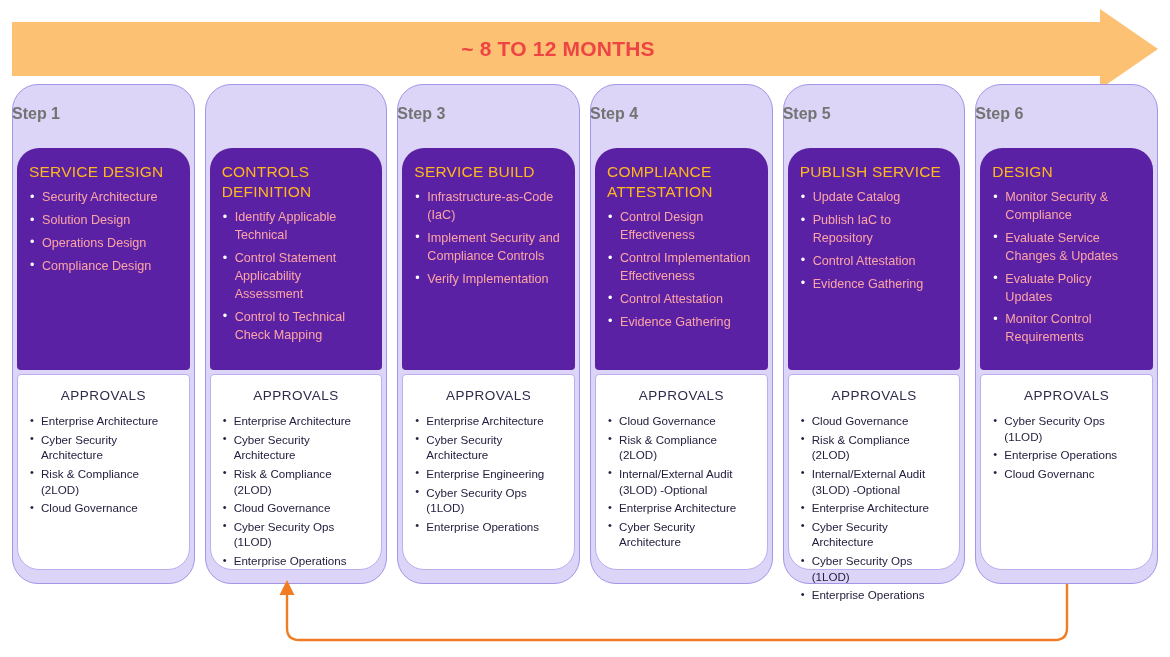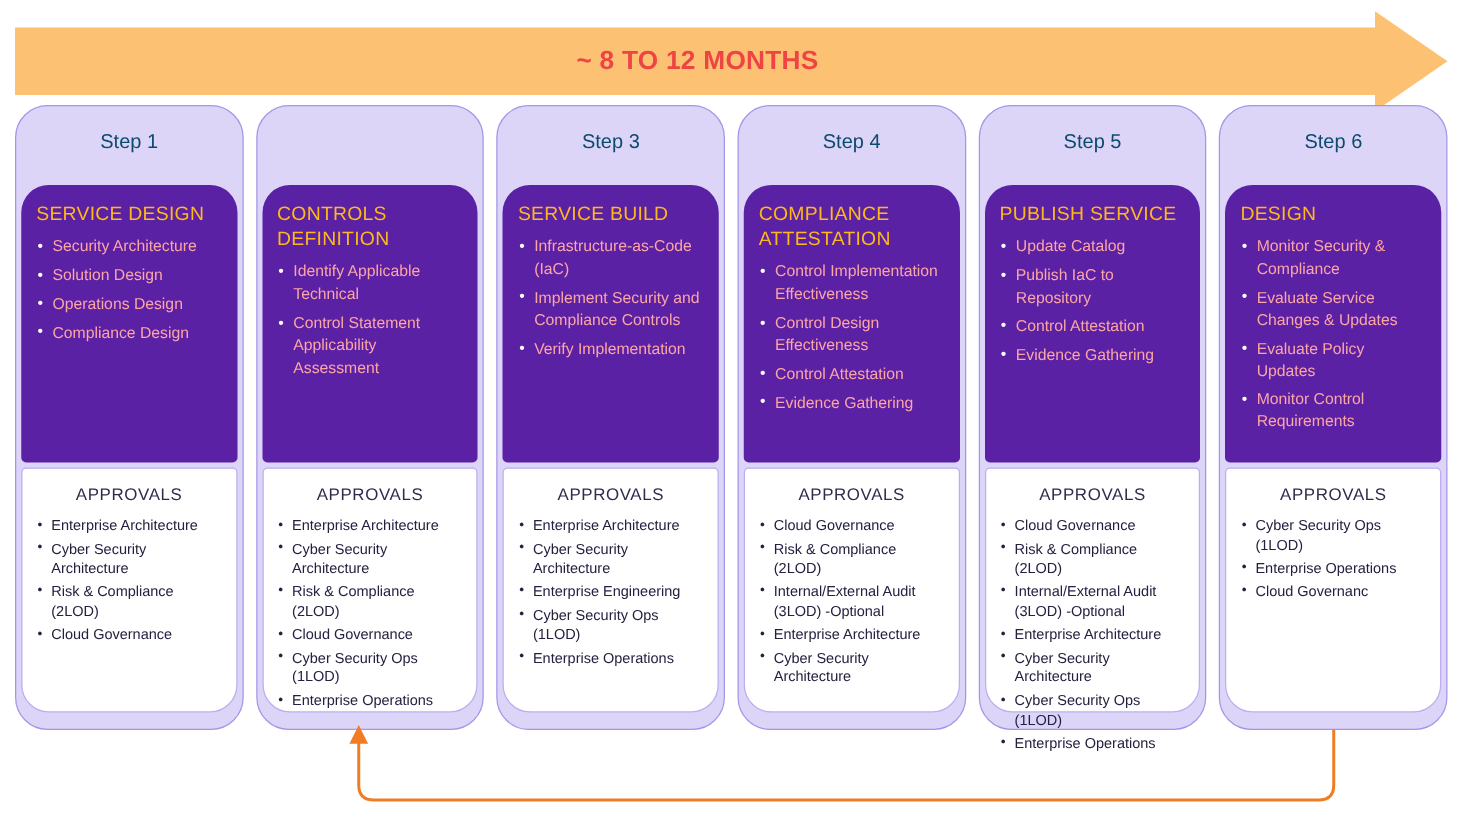--- a/index.html
+++ b/index.html
@@ -86,24 +86,23 @@
     background: #DCD5F8;
     border: 1px solid #A595E8;
     border-radius: 26px;
   }
 
   .step-title {
     position: absolute;
     left: 0;
     top: 21px;
     width: 100%;
-    text-align: center;
     font-size: 16px;
-    font-weight: normal;
-    color: #0c4a6e;
+    font-weight: bold;
+    color: #737373;
     z-index: 3;
   }
 
   
   .purple-panel {
     position: absolute;
     left: 5px;
     top: 64px;
     width: calc(100% - 10px);
     height: 222px;
@@ -222,20 +221,21 @@
           </ul>
         </div>
       </div>
       <div class="column">
         <div class="col-card"></div>
         <div class="purple-panel">
           <div class="purple-heading">CONTROLS DEFINITION</div>
           <ul class="purple-list">
             <li>Identify Applicable Technical</li>
             <li>Control Statement Applicability Assessment</li>
+            <li>Control to Technical Check Mapping</li>
           </ul>
         </div>
         <div class="approvals-card">
           <div class="approvals-title">APPROVALS</div>
           <ul class="approvals-list">
             <li>Enterprise Architecture</li>
             <li>Cyber Security Architecture</li>
             <li>Risk &amp; Compliance (2LOD)</li>
             <li>Cloud Governance</li>
             <li>Cyber Security Ops (1LOD)</li>
@@ -264,22 +264,22 @@
             <li>Enterprise Operations</li>
           </ul>
         </div>
       </div>
       <div class="column">
         <div class="col-card"></div>
         <div class="step-title">Step 4</div>
         <div class="purple-panel">
           <div class="purple-heading">COMPLIANCE ATTESTATION</div>
           <ul class="purple-list">
+            <li>Control Design Effectiveness</li>
             <li>Control Implementation Effectiveness</li>
-            <li>Control Design Effectiveness</li>
             <li>Control Attestation</li>
             <li>Evidence Gathering</li>
           </ul>
         </div>
         <div class="approvals-card">
           <div class="approvals-title">APPROVALS</div>
           <ul class="approvals-list">
             <li>Cloud Governance</li>
             <li>Risk &amp; Compliance (2LOD)</li>
             <li>Internal/External Audit (3LOD) -Optional</li>

